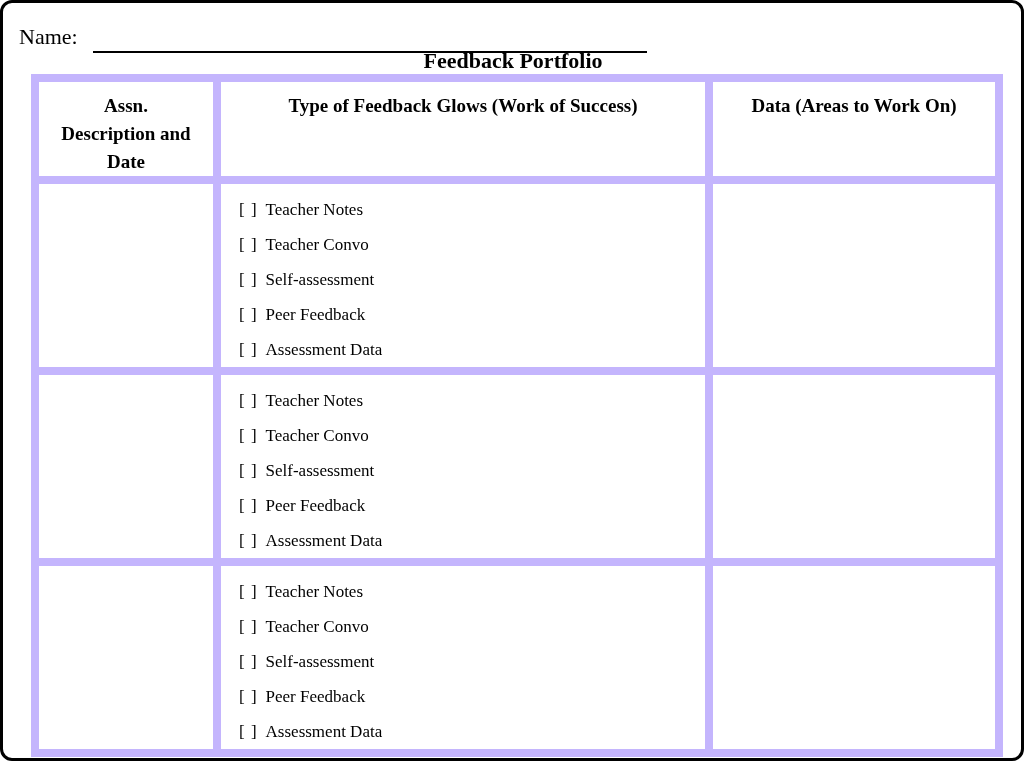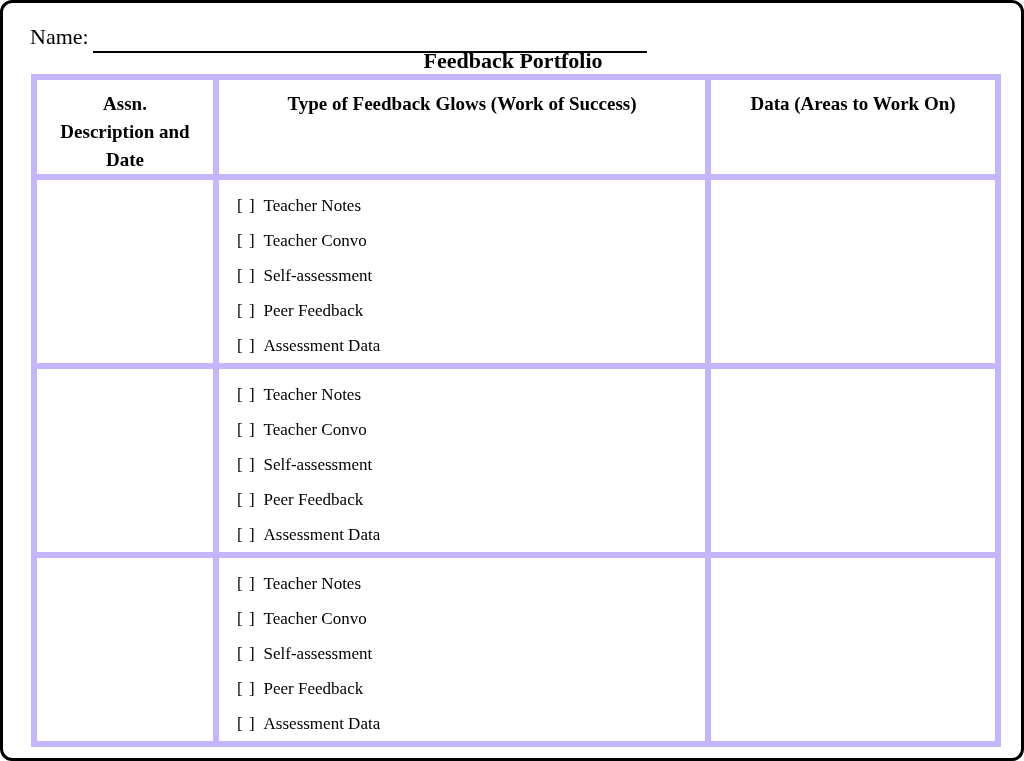--- a/index.html
+++ b/index.html
@@ -14,21 +14,21 @@
   .page-frame {
     position: absolute;
     left: 0; top: 0;
     width: 1024px; height: 761px;
     border: 3px solid #000000;
     border-radius: 12px;
     pointer-events: none;
   }
   .name-row {
     position: absolute;
-    left: 30px; top: 24px;
+    left: 19px; top: 24px;
     font-size: 22px;
     line-height: 26px;
     white-space: nowrap;
   }
   .name-blank {
     position: absolute;
     left: 93px; top: 51px;
     width: 554px; height: 0;
     border-top: 2px solid #000000;
   }
@@ -42,21 +42,21 @@
     line-height: 24px;
   }
   table.portfolio {
     position: absolute;
     left: 31px; top: 74px;
     width: 964px;
     border-collapse: collapse;
     table-layout: fixed;
   }
   table.portfolio th, table.portfolio td {
-    border: 6px solid #c4b5fd;
+    border: 8px solid #c4b5fd;
     vertical-align: top;
     background: #ffffff;
   }
   table.portfolio th {
     font-weight: bold;
     font-size: 19px;
     line-height: 28px;
     text-align: center;
     padding-top: 10px;
     white-space: pre-line;

